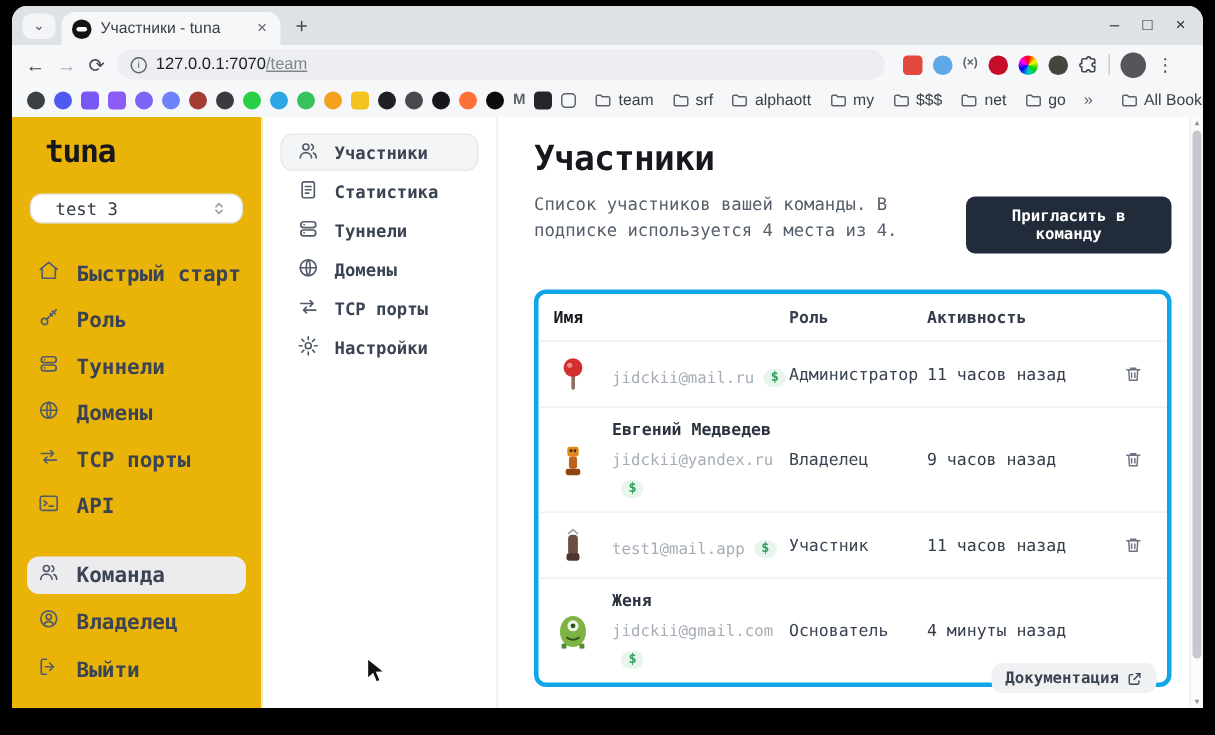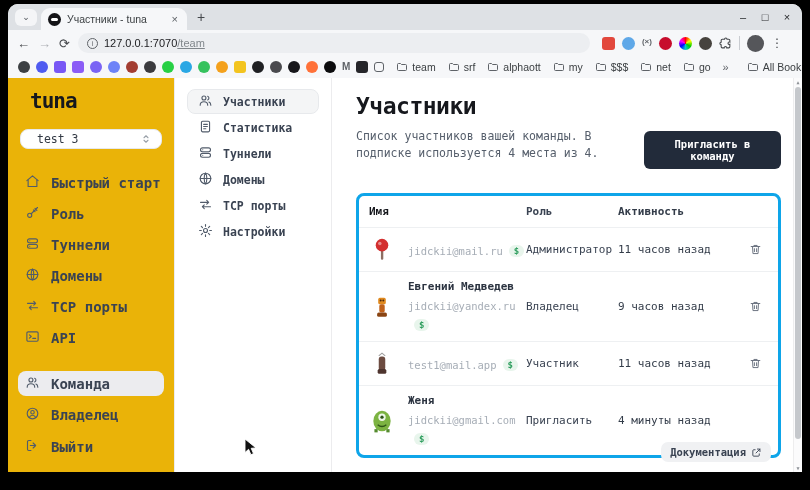--- a/index.html
+++ b/index.html
@@ -443,21 +443,21 @@
                     <circle cx="12" cy="8.5" r="1.5" fill="#2e5418"></circle>
                     <path d="M8 15.5c2.5 2 5.5 2 8 0" stroke="#2e5418" stroke-width="1.2" fill="none"></path>
                     <rect x="5" y="19.5" width="3" height="3" fill="#558b2f"></rect>
                     <rect x="16" y="19.5" width="3" height="3" fill="#558b2f"></rect>
                   </svg></span>
                 <span>
                   <span class="m-name">Женя</span>
                   <span class="m-email">jidckii@gmail.com</span><span class="badge">$</span>
                 </span>
               </div>
-              <div class="c-role">Пригласить</div>
+              <div class="c-role">Основатель</div>
               <div class="c-act">4 минуты назад</div>
               <div class="c-x">
                 <span class="trash" style="visibility: hidden;">
                   <svg viewBox="0 0 24 24" fill="none" stroke="currentColor" stroke-width="1.8" stroke-linecap="round">
                     <path d="M4 6.5h16M9 6.5V4.5h6v2M6.5 6.5l.8 13h9.4l.8-13M10 10.5v5.5M14 10.5v5.5"></path>
                   </svg>
                 </span>
               </div>
             </div>
         </div>

